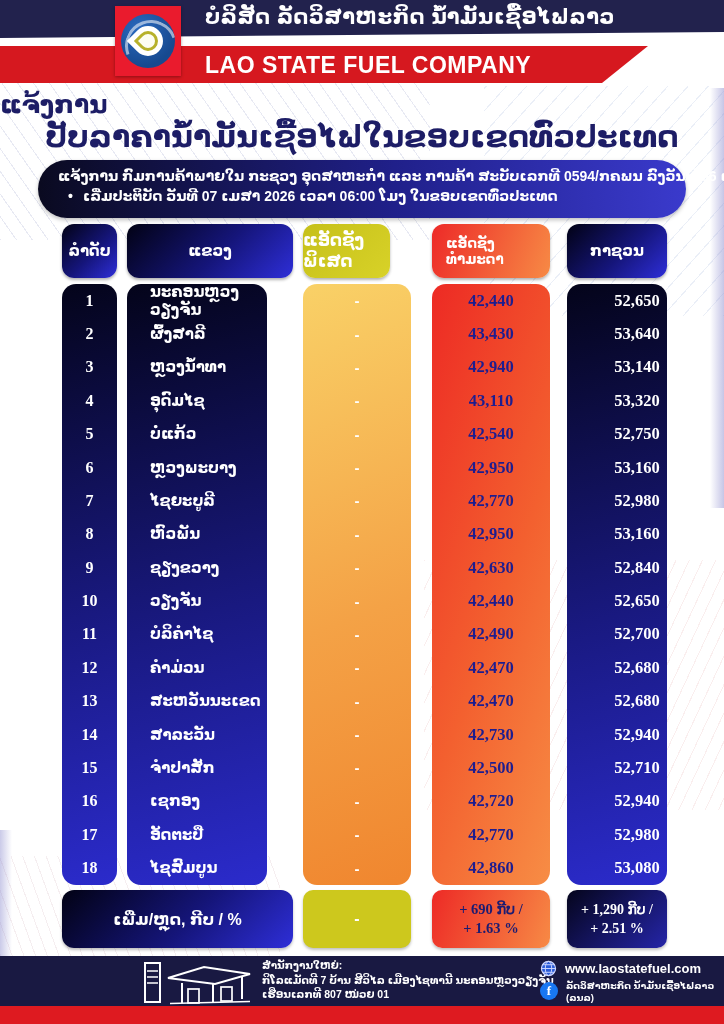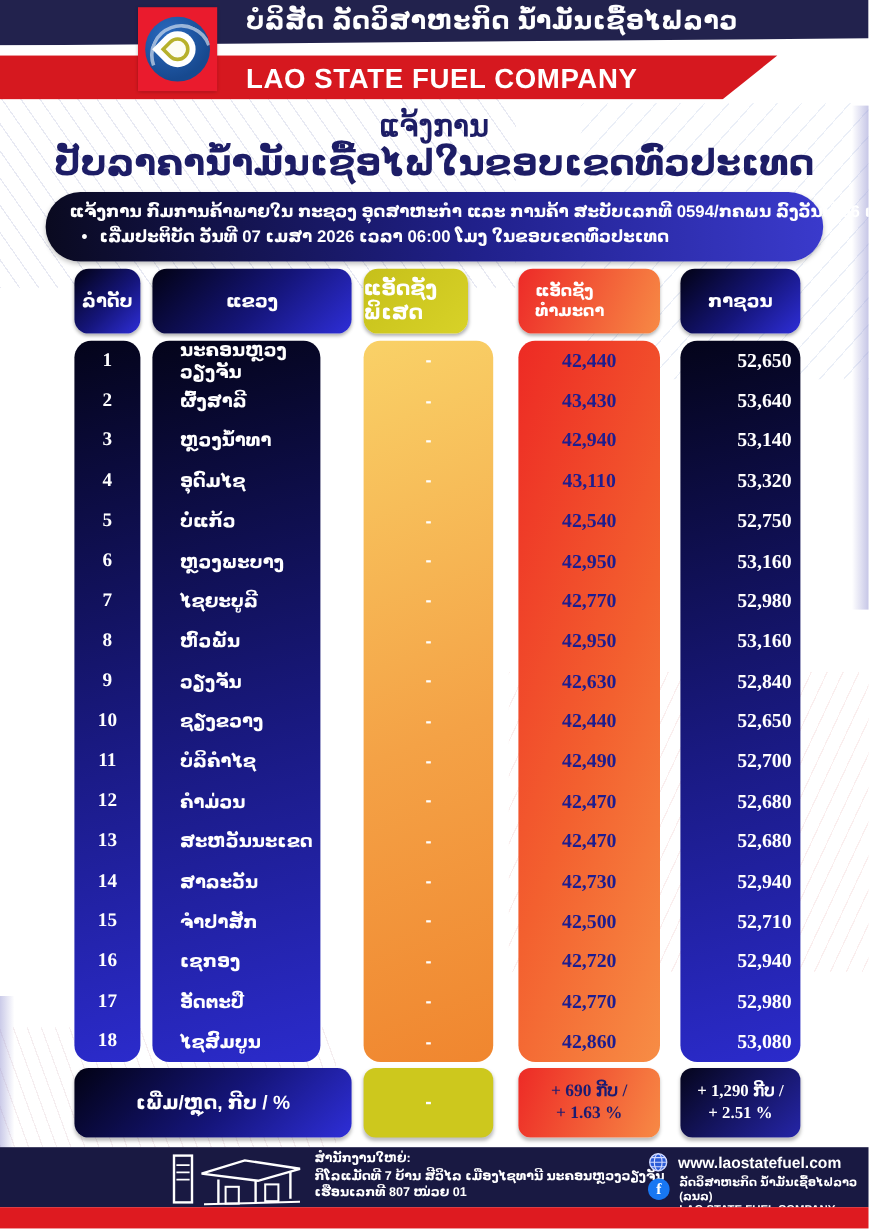--- a/index.html
+++ b/index.html
@@ -33,22 +33,22 @@
     display:flex; align-items:center; justify-content:center; box-shadow:0 1px 3px rgba(0,0,0,0.35); }
   .logo-circle { width:54px; height:54px; border-radius:50%;
     background:radial-gradient(circle at 35% 30%, #2a6ac0, #17498f 70%);
     display:flex; align-items:center; justify-content:center; position:relative; overflow:hidden; }
   .logo-circle:before { content:""; position:absolute; left:4px; top:6px; width:46px; height:46px;
     border-radius:50%; border:3px solid rgba(255,255,255,0.55); border-right-color:transparent; border-bottom-color:transparent; transform:rotate(25deg); }
   .logo-drop { width:30px; height:30px; background:#fff; border-radius:0 50% 50% 50%;
     transform:rotate(-45deg); display:flex; align-items:center; justify-content:center; }
   .logo-drop-inner { width:20px; height:20px; border:3px solid #b7b12b; border-radius:0 50% 50% 50%; background:#fdfdf2; }
 
-  .title-line1 { position:absolute; left:0; top:90px; width:724px; text-align:center;
-    color:#1d1d66; font-weight:bold; font-size:25px;font-family:Liberation Serif, serif; }
+  .title-line1 { position:absolute; left:0; top:90px; width:724px; text-align:left;
+    color:#1d1d66; font-weight:bold; font-size:25px; }
   .title-line2 { position:absolute; left:0; top:119px; width:724px; text-align:center;
     color:#1d1d66; font-weight:bold; font-size:30px; }
 
   
   .notice { position:absolute; left:38px; top:160px; width:648px; height:58px; border-radius:29px;
     background:linear-gradient(90deg,#0a0a20 0%,#20208a 55%,#3a3acc 100%);
     color:#fff; font-weight:bold; font-size:14px; padding:8px 20px 0 20px; box-shadow:0 2px 4px rgba(0,0,0,0.25); }
   .notice-line1 { text-align:center; white-space:nowrap; }
   .notice-line2 { margin-top:4px; padding-left:10px; }
   .notice-bullet { display:inline-block; margin-right:10px; }
@@ -167,22 +167,22 @@
     </div>
   <div class="colbody col-province navy-grad-v" id="col-province-body">
       <div class="cell cell-province">ນະຄອນຫຼວງວຽງຈັນ</div>
       <div class="cell cell-province">ຜົ້ງສາລີ</div>
       <div class="cell cell-province">ຫຼວງນ້ຳທາ</div>
       <div class="cell cell-province">ອຸດົມໄຊ</div>
       <div class="cell cell-province">ບໍ່ແກ້ວ</div>
       <div class="cell cell-province">ຫຼວງພະບາງ</div>
       <div class="cell cell-province">ໄຊຍະບູລີ</div>
       <div class="cell cell-province">ຫົວພັນ</div>
+      <div class="cell cell-province">ຊຽງຂວາງ</div>
       <div class="cell cell-province">ວຽງຈັນ</div>
-      <div class="cell cell-province">ຊຽງຂວາງ</div>
       <div class="cell cell-province">ບໍລິຄຳໄຊ</div>
       <div class="cell cell-province">ຄຳມ່ວນ</div>
       <div class="cell cell-province">ສະຫວັນນະເຂດ</div>
       <div class="cell cell-province">ສາລະວັນ</div>
       <div class="cell cell-province">ຈຳປາສັກ</div>
       <div class="cell cell-province">ເຊກອງ</div>
       <div class="cell cell-province">ອັດຕະປື</div>
       <div class="cell cell-province">ໄຊສົມບູນ</div>
     </div>
   <div class="colbody col-premium" id="col-premium-body">

